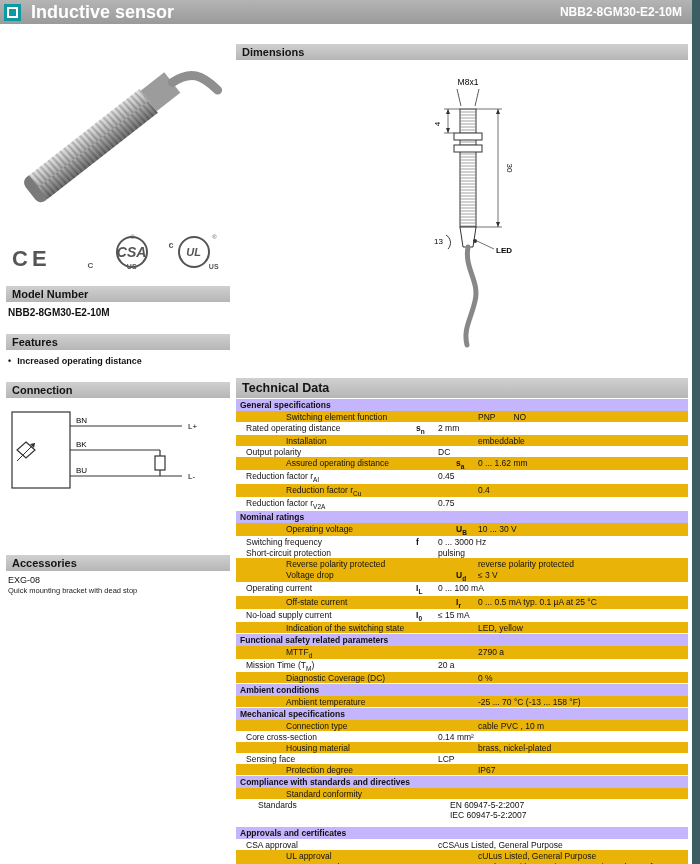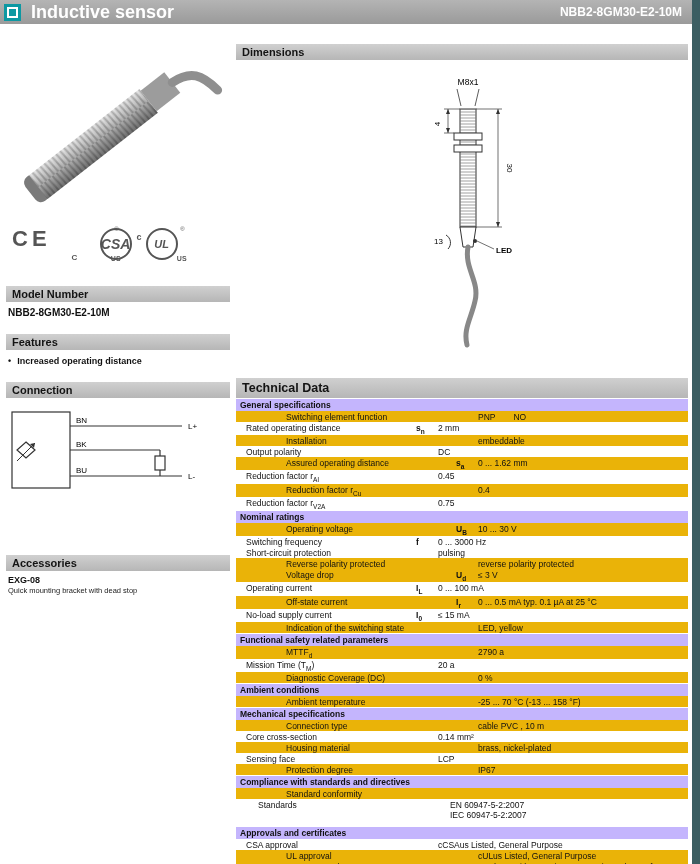--- a/index.html
+++ b/index.html
@@ -20,36 +20,36 @@
   
   .secbar {background:linear-gradient(#d0d0d0,#b6b6b6);color:#141414;font-weight:bold;
            font-size:11px;padding:2px 6px;}
   .secbar.tech {font-size:12.5px;padding:3px 6px;}
   .mt {margin-top:16px;}
   .acc {margin-top:50px;}
 
   
   .leftcol {position:absolute;left:6px;top:30px;width:224px;}
   .photo {height:196px;}
-  .marks {display:flex;align-items:flex-start;gap:24px;height:46px;padding:0 6px;margin-bottom:14px;}
+  .marks {display:flex;align-items:flex-end;gap:40px;height:46px;padding:0 6px;margin-bottom:14px;}
   .ce {font-size:22px;letter-spacing:4px;color:#555;font-weight:600;}
   .mark-wrap {position:relative;display:inline-block;width:42px;height:38px;}
   .circle {position:absolute;top:2px;left:5px;width:28px;height:28px;border:2.5px solid #555;
            border-radius:50%;display:flex;align-items:center;justify-content:center;
            font-weight:bold;font-style:italic;color:#555;}
   .csa-circle {font-size:14px;margin-left:20px;}
   .ul-circle {font-size:11px;}
   .small-l {position:absolute;left:-3px;bottom:2px;font-size:8px;font-weight:bold;color:#555;}
   .small-r {position:absolute;right:-4px;bottom:2px;font-size:7px;font-weight:bold;color:#555;}
   .ul-c {position:absolute;left:-4px;top:6px;font-size:9px;font-weight:bold;color:#555;}
   .reg {position:absolute;right:-2px;top:0;font-size:6px;color:#555;}
   .model-val {font-weight:bold;font-size:10px;padding:5px 2px 0;}
   .bullet {font-weight:bold;font-size:9px;padding:6px 2px 0;display:flex;gap:6px;}
   .wiring {padding:8px 0 0 4px;}
-  .acc-name {font-weight:bold;font-size:9px;padding:4px 2px 1px;}
+  .acc-name {font-weight:normal;font-size:9px;padding:4px 2px 1px;}
   .acc-desc {font-size:7.5px;padding:0 2px;color:#222;}
 
   
   .rightcol {position:absolute;left:236px;top:44px;width:452px;}
   .dimsbox {height:318px;display:flex;align-items:center;justify-content:center;text-decoration:underline;}
 
   
   .table {margin-top:1px;}
   .tsec {font-weight:bold;background:#c4b5fd;font-size:8.5px;line-height:10px;
          padding:1px 4px;margin-top:1px;}

